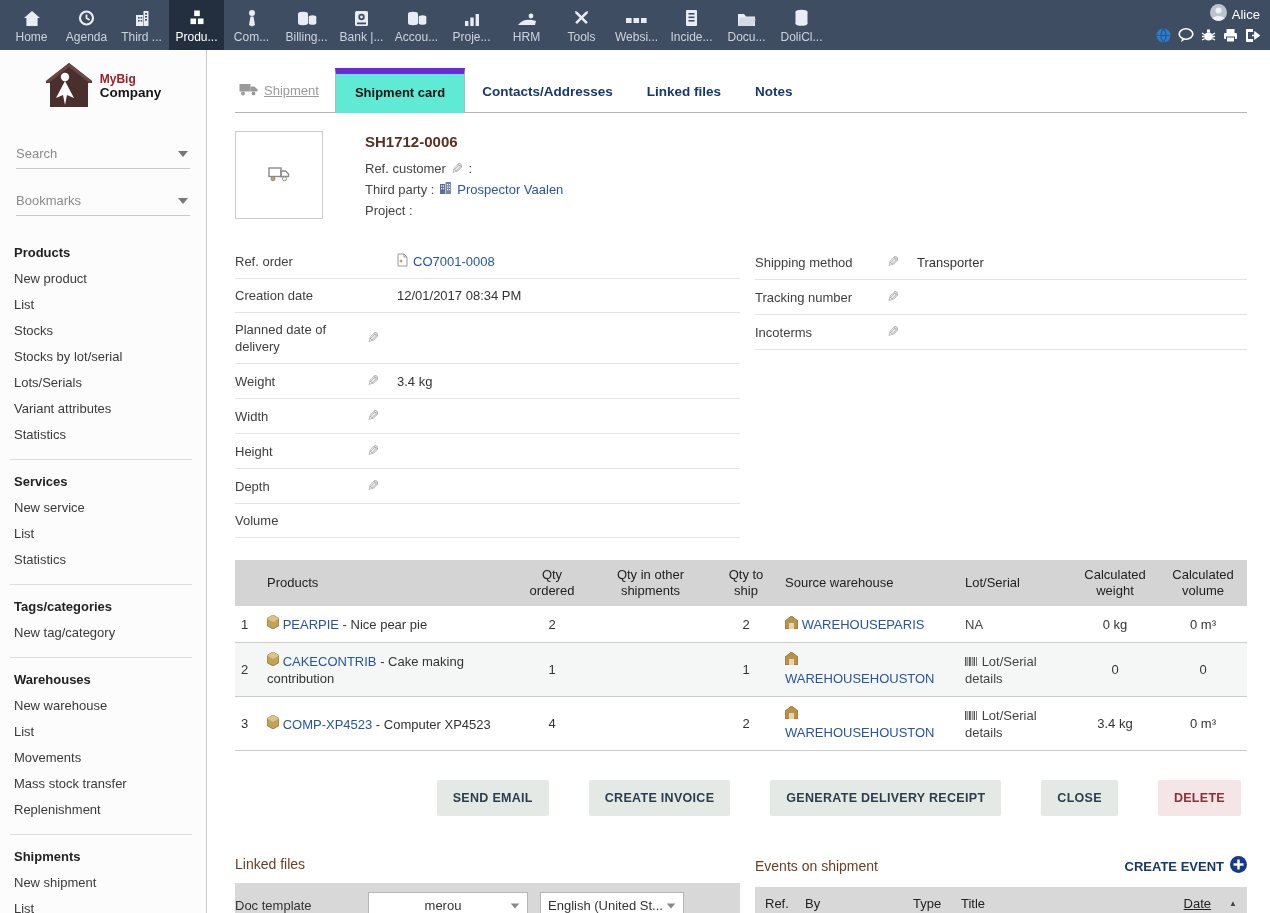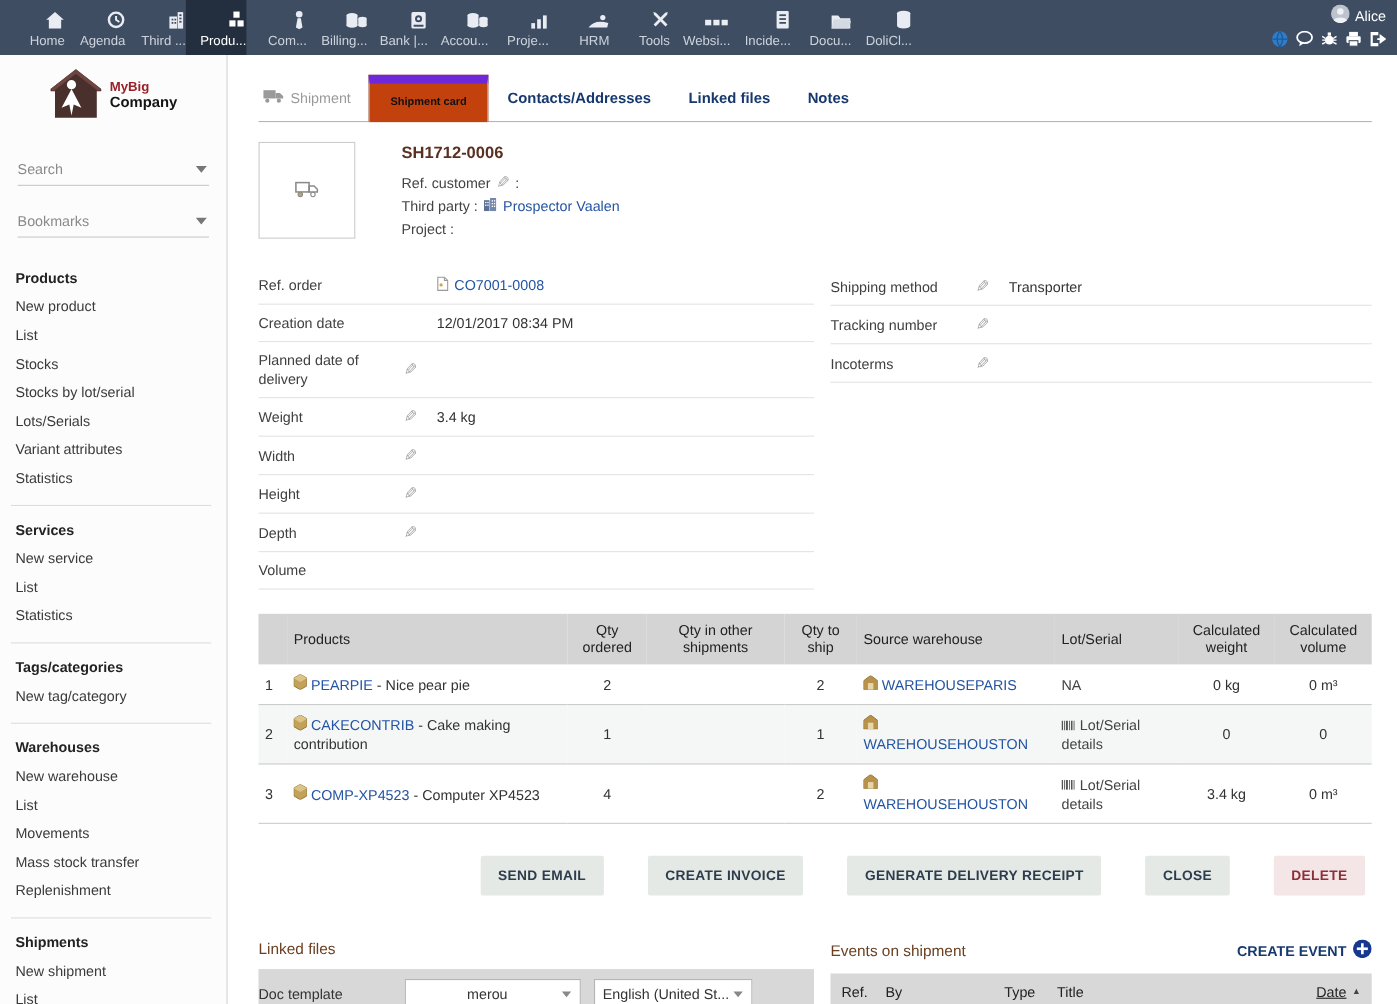--- a/index.html
+++ b/index.html
@@ -2,21 +2,21 @@
 <html><head>
 <meta charset="utf-8">
 <style>
   * { box-sizing: border-box; margin: 0; padding: 0; }
   html, body { width: 1270px; height: 913px; overflow: hidden; }
   body { font-family: "Liberation Sans", "DejaVu Sans", sans-serif; font-size: 13px; color: #333; background: #fff; position: relative; }
   a { text-decoration: none; }
 
   
   .topnav { height: 50px; background: #3f4d62; display: flex; align-items: stretch; padding-left: 4px; }
-  .nav-item { width: 55px; display: flex; flex-direction: column; align-items: flex-end; justify-content: center; gap: 3px; color: #cdd3dc; font-size: 12px; cursor: pointer; }
+  .nav-item { width: 55px; display: flex; flex-direction: column; align-items: center; justify-content: center; gap: 3px; color: #cdd3dc; font-size: 12px; cursor: pointer; }
   .nav-item.active { background: #232e3e; color: #fff; }
   .nav-item .nico { height: 20px; display: flex; align-items: flex-end; }
   .nav-item svg { display: block; }
   .nav-label { white-space: nowrap; }
   .nav-right { margin-left: auto; display: flex; flex-direction: column; align-items: flex-end; justify-content: center; gap: 4px; padding-right: 10px; }
   .user-row { display: flex; align-items: center; gap: 5px; color: #fff; font-size: 13px; }
   .icons-row { display: flex; align-items: center; gap: 7px; }
 
   
   .sidebar { position: absolute; left: 0; top: 50px; width: 207px; bottom: 0; background: #fcfcfc; border-right: 1px solid #c9c9c9; overflow: hidden; }
@@ -31,22 +31,22 @@
   .menu { margin-top: 26px; padding: 0 10px 0 14px; }
   .menu-sep { border-top: 1px solid #ddd; margin: 11px 4px 11px -4px; }
   .menu-title { font-weight: bold; color: #222; padding: 3px 0 6px; }
   .menu-item { color: #3a3a3a; padding: 5px 0 6px; cursor: pointer; }
 
   
   .main { position: absolute; left: 207px; top: 50px; right: 0; bottom: 0; background: #fff; padding: 0 23px 0 28px; overflow: hidden; }
 
   
   .tabs { margin-top: 18px; display: flex; align-items: flex-end; border-bottom: 1px solid #b5b5b5; }
-  .tab-disabled { color: #9a9a9a; padding: 0 16px 13px 4px; display: flex; align-items: flex-end; gap: 6px; }
-  .tab-active { background: #c2410c; border: 1px solid #b5b5b5; border-bottom: none; border-top: 8px solid #6d28d9; font-weight: bold; color: #111; padding: 11px 19px 13px; margin-bottom: -1px; font-size: 10px; cursor: pointer; }
+  .tab-disabled { color: #9a9a9a; padding: 0 16px 13px 4px; display: flex; align-items: flex-start; gap: 6px; text-decoration: underline; }
+  .tab-active { background: #5eead4; border: 1px solid #b5b5b5; border-bottom: none; border-top: 6px solid #6d28d9; font-weight: bold; color: #111; padding: 11px 19px 13px; margin-bottom: -1px; font-size: 13px; cursor: pointer; }
   .tab-link { color: #16386d; font-weight: bold; padding: 0 17px 13px; font-size: 13.5px; cursor: pointer; }
 
   
   .head { margin-top: 18px; display: flex; }
   .photo { width: 88px; height: 88px; border: 1px solid #ccc; display: flex; align-items: center; justify-content: center; margin-right: 42px; flex: 0 0 auto; }
   .head-info { line-height: 21px; }
   .ship-title { font-size: 15px; font-weight: bold; color: #5a3020; margin-bottom: 6px; }
   .head-line { color: #444; display: flex; align-items: center; gap: 5px; }
   .head-right { margin-left: auto; text-align: right; }
   .backrow { display: flex; align-items: center; gap: 24px; justify-content: flex-end; font-weight: bold; }
@@ -96,21 +96,21 @@
   .fakeselect { background: #fff; border: 1px solid #b5b5b5; height: 27px; display: flex; align-items: center; padding: 0 7px; color: #333; justify-content: space-between; cursor: pointer; }
   .fs1 { width: 160px; margin-left: 5px; }
   .fs1 .fsval { flex: 1; text-align: center; }
   .fs2 { width: 144px; margin-left: 12px; }
   .fakeselect .caret { border-top-color: #888; transform: scale(0.85); }
   .evhead { background: #d8d8d8; height: 33px; display: flex; align-items: center; padding: 0 10px; color: #222; }
   .ev-ref { width: 40px; }
   .ev-by { width: 108px; }
   .ev-type { width: 48px; }
   .ev-title { flex: 1; }
-  .ev-date { display: flex; align-items: center; gap: 5px; cursor: pointer; }
+  .ev-date { display: flex; align-items: center; gap: 18px; cursor: pointer; }
   .ev-date .dlabel { text-decoration: underline; color: #222; }
   .sortarrow { font-size: 8px; color: #444; }
 
   .wh-icon-block { display: block; margin-bottom: 1px; }
   .lotcell { color: #444; }
 </style>
 </head>
 <body>
 
 <div class="topnav">

